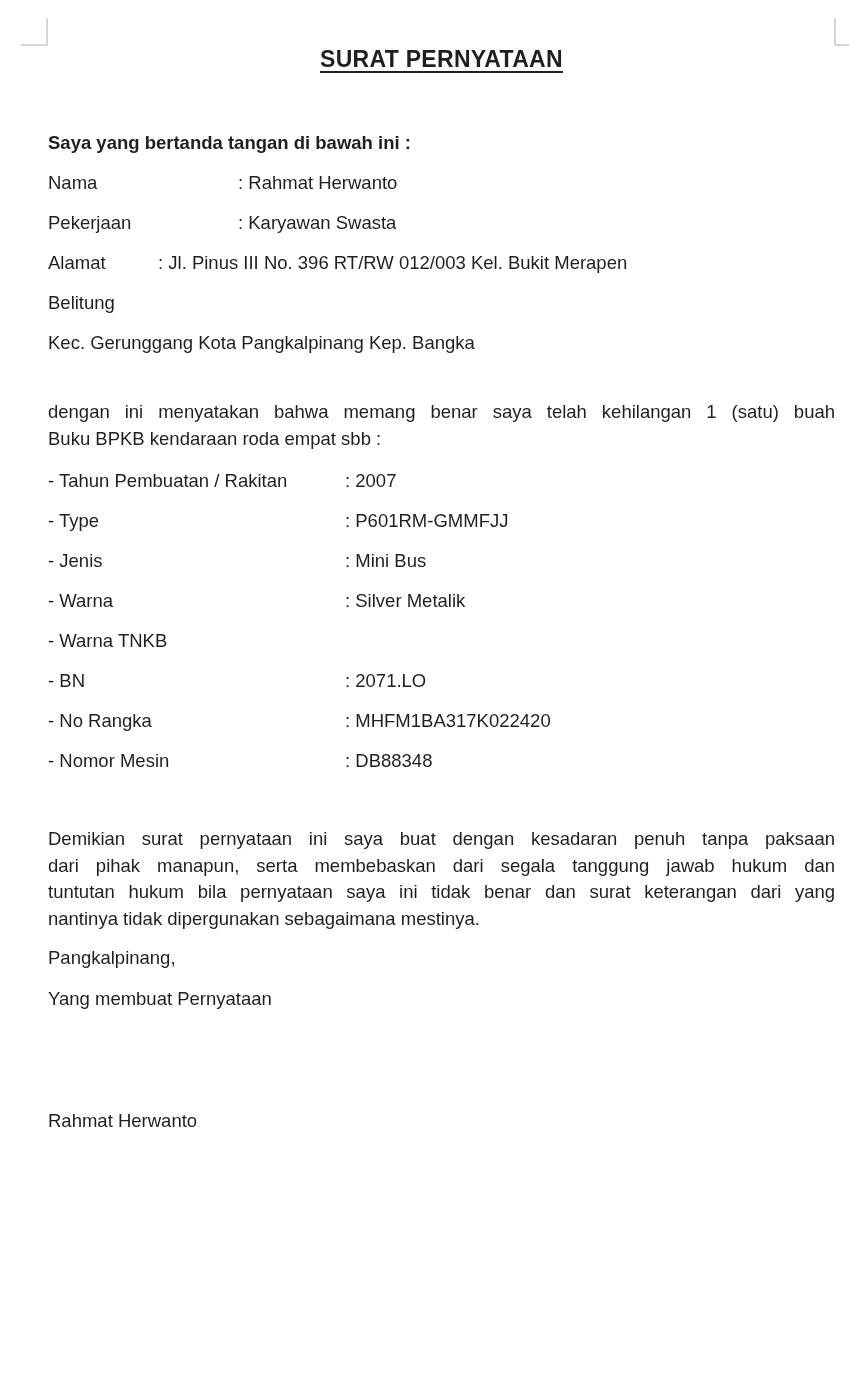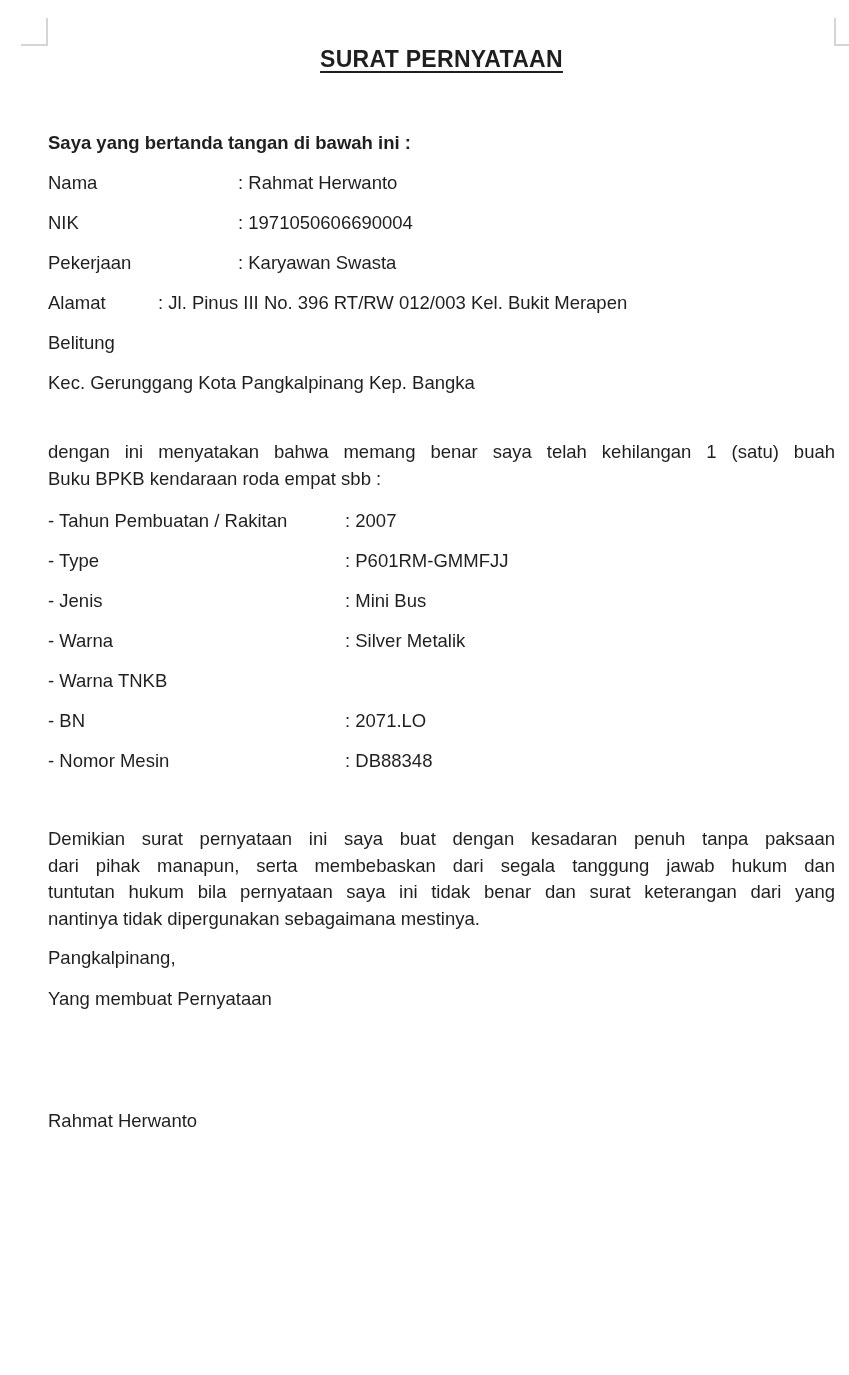--- a/index.html
+++ b/index.html
@@ -93,24 +93,20 @@
   <h1 class="title">SURAT PERNYATAAN</h1>
 
   <p class="intro">Saya yang bertanda tangan di bawah ini :</p>
 
   <div class="rows">
     <div class="row">
       <span class="lbl id-lbl">Nama</span>
       <span class="val">: Rahmat Herwanto</span>
     </div>
     <div class="row">
-      <span class="lbl id-lbl">NIK</span>
-      <span class="val">: 1971050606690004</span>
-    </div>
-    <div class="row">
       <span class="lbl id-lbl">Pekerjaan</span>
       <span class="val">: Karyawan Swasta</span>
     </div>
     <div class="row">
       <span class="lbl addr-lbl">Alamat</span>
       <span class="val">: Jl. Pinus III No. 396 RT/RW 012/003 Kel. Bukit Merapen</span>
     </div>
     <div class="row cont">Belitung</div>
     <div class="row cont">Kec. Gerunggang Kota Pangkalpinang Kep. Bangka</div>
   </div>
@@ -138,20 +134,24 @@
       <span class="val">: Silver Metalik</span>
     </div>
     <div class="row">
       <span class="lbl veh-lbl">- Warna TNKB</span>
     </div>
     <div class="row">
       <span class="lbl veh-lbl">- BN</span>
       <span class="val">: 2071.LO</span>
     </div>
     <div class="row">
+      <span class="lbl veh-lbl">- No Rangka</span>
+      <span class="val">: MHFM1BA317K022420</span>
+    </div>
+    <div class="row">
       <span class="lbl veh-lbl">- Nomor Mesin</span>
       <span class="val">: DB88348</span>
     </div>
   </div>
 
 
   <div class="para closing2">
     <div class="pline just">Demikian surat pernyataan ini saya buat dengan kesadaran penuh tanpa paksaan</div>
     <div class="pline just">dari pihak manapun, serta membebaskan dari segala tanggung jawab hukum dan</div>
     <div class="pline just">tuntutan hukum bila pernyataan saya ini tidak benar dan surat keterangan dari yang</div>

